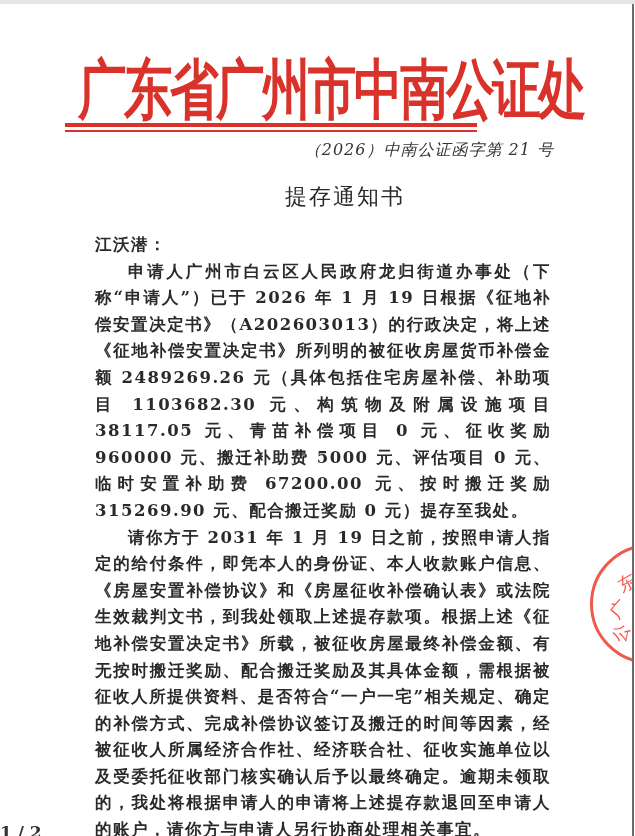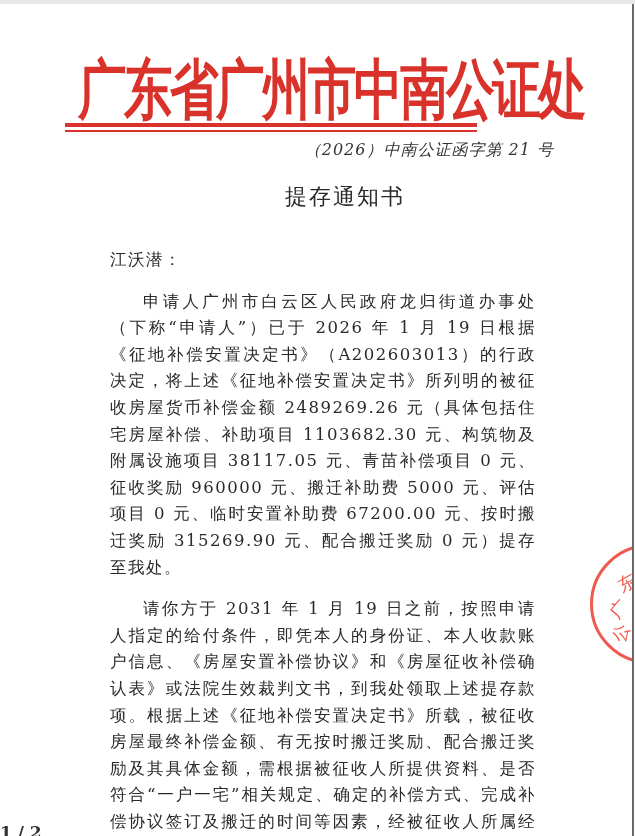--- a/index.html
+++ b/index.html
@@ -28,21 +28,21 @@
     .doc-title {
       position: absolute; left: 0; width: 632px; top: 178px; text-align: center;
       font-size: 22px; color: #2a2a2a; letter-spacing: 2px; margin-left: 29px;
     }
 
     .body-text {
       position: absolute; left: 95px; top: 228px; width: 456px;
       font-size: 16.5px; line-height: 26.6px; color: #2a2a2a;
       text-align: justify; letter-spacing: 1.5px;
     }
-    .body-text p { margin: 15px; }
+    .body-text p { margin: 0; font-weight: bold; }
     .indent { text-indent: 2em; }
 
     .page-num {
       position: absolute; left: 0; width: 564px; top: 818px; text-align: left;
       font-size: 17px; font-weight: bold; color: #333;
     }
 
     .stamp {
       position: absolute; left: 590px; top: 540px; width: 120px; height: 120px;
       border: 3px solid #ef5a4f; border-radius: 50%; box-sizing: border-box;

